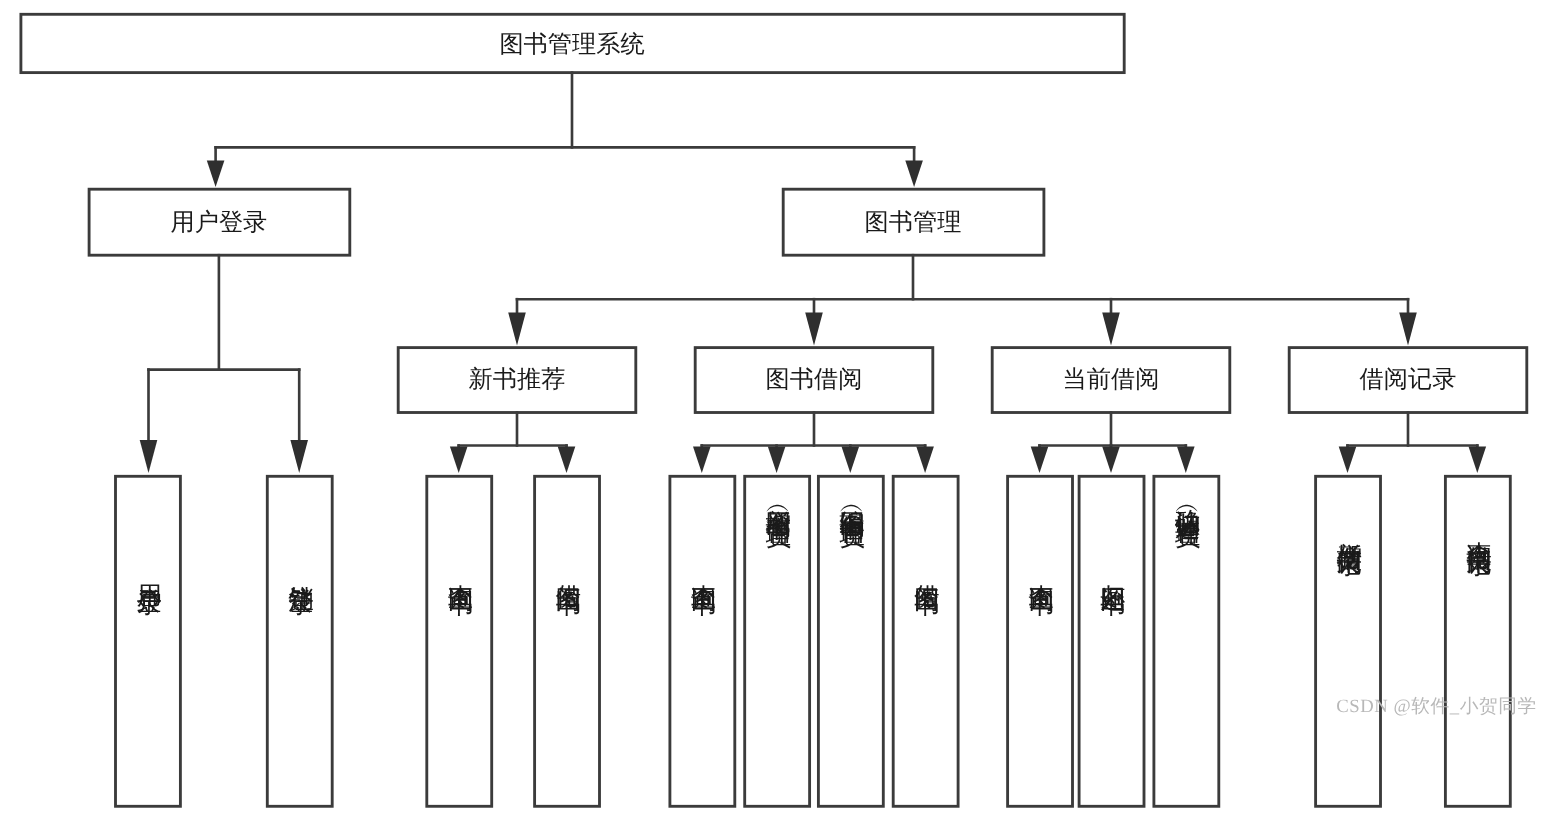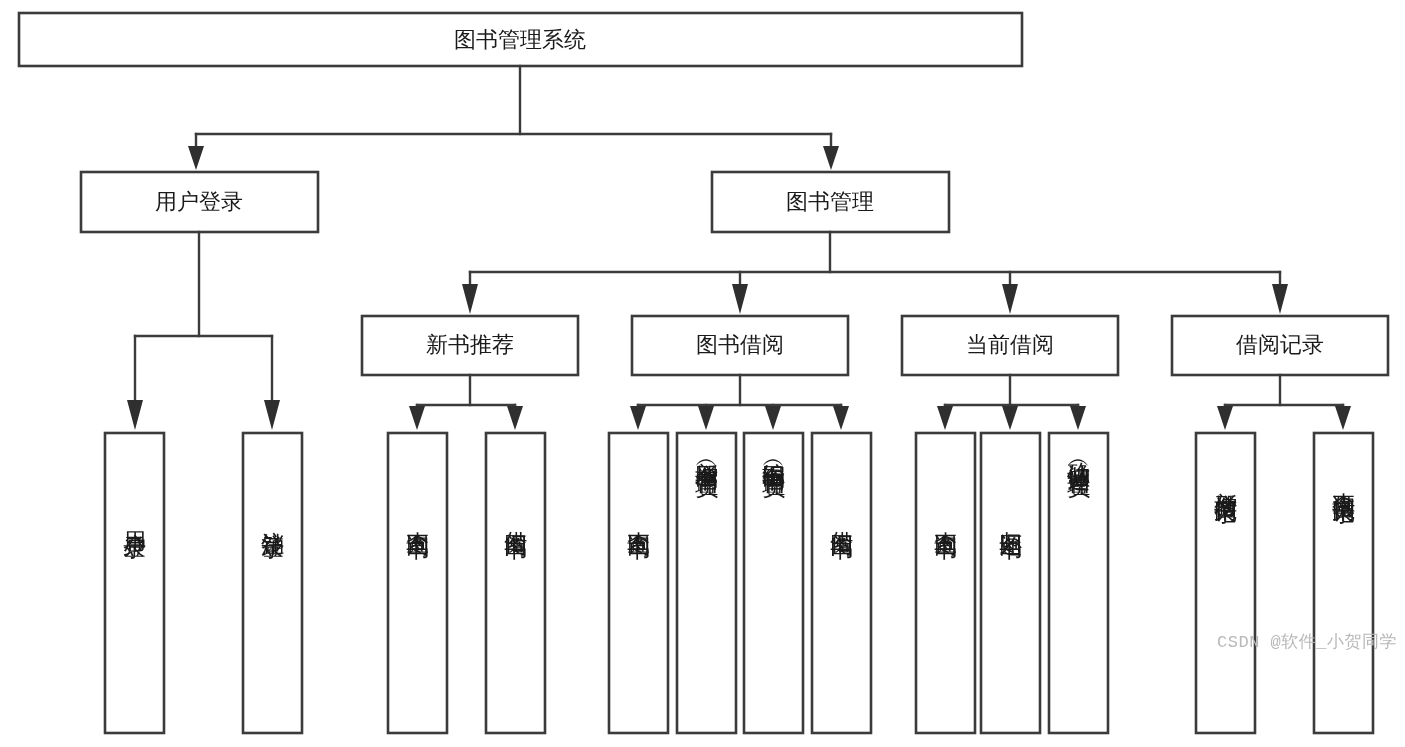--- a/index.html
+++ b/index.html
@@ -63,21 +63,21 @@
     font-size: 23px;
     line-height: 1.02;
     color: #1a1a1a;
     letter-spacing: 2px;
     white-space: nowrap;
   }
   .watermark {
     position: absolute;
     right: 8px;
     bottom: 4px;
-    font-family: Liberation Mono, monospace;
+    font-family: Liberation Serif, serif;
     font-size: 17px;
     color: #b8b8b8;
     letter-spacing: 0.5px;
     user-select: none;
   }
 </style>
 </head>
 <body>
 
 <div id="diagram-root">

